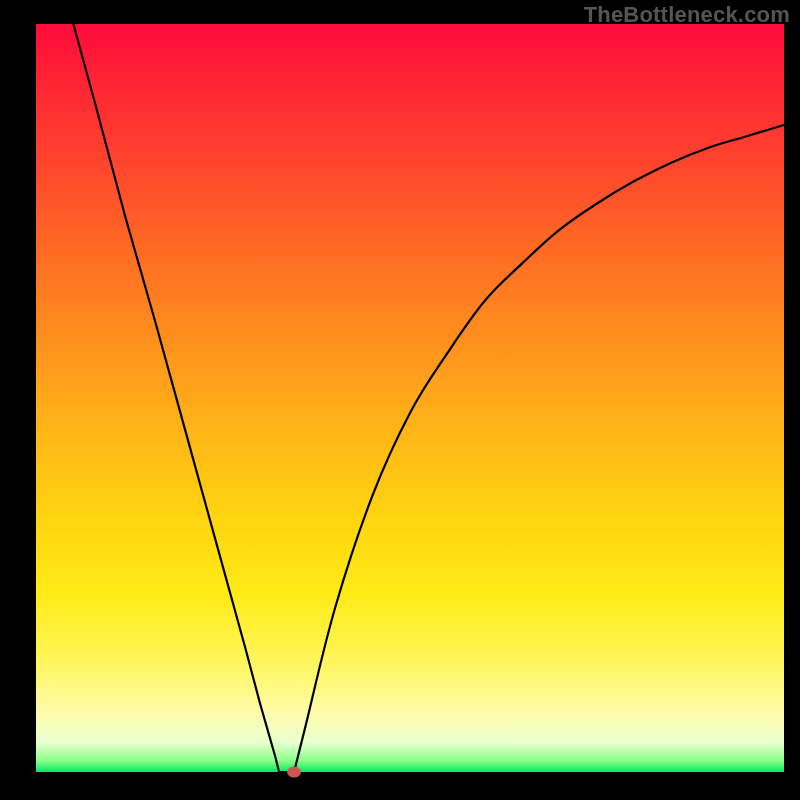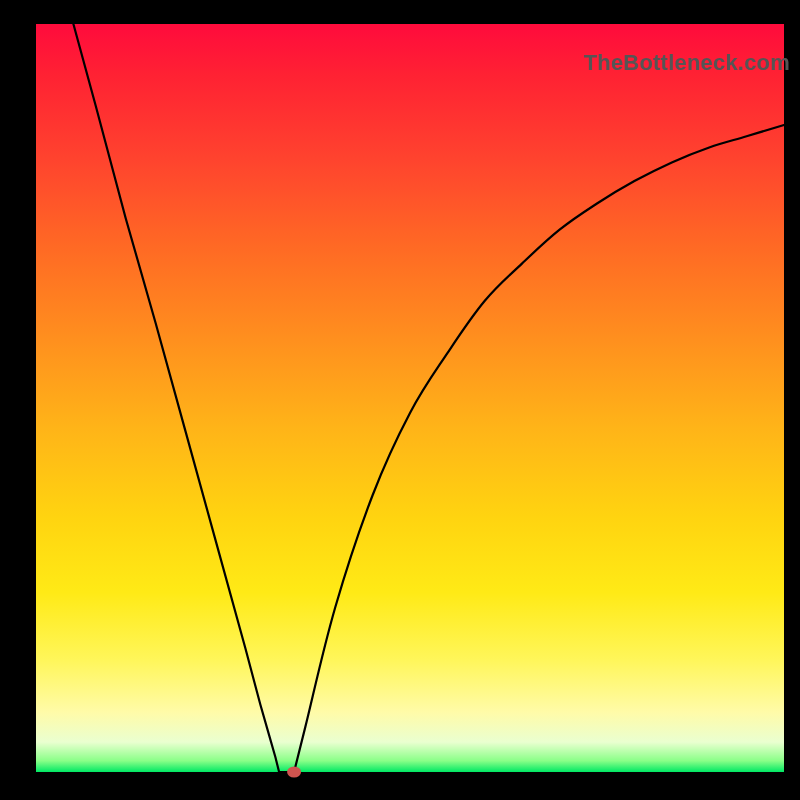--- a/index.html
+++ b/index.html
@@ -19,21 +19,20 @@
   }
   .watermark {
     position: absolute;
     top: 2px;
     right: 10px;
     color: #555;
     font-size: 22px;
     font-weight: 600;
     letter-spacing: 0.2px;
     z-index: 5;
-    margin-top: 48px;
   }
   
   .plot-area {
     position: absolute;
     left: 36px;
     top: 24px;
     width: 748px;   
     height: 748px;  
     
     background: linear-gradient(

